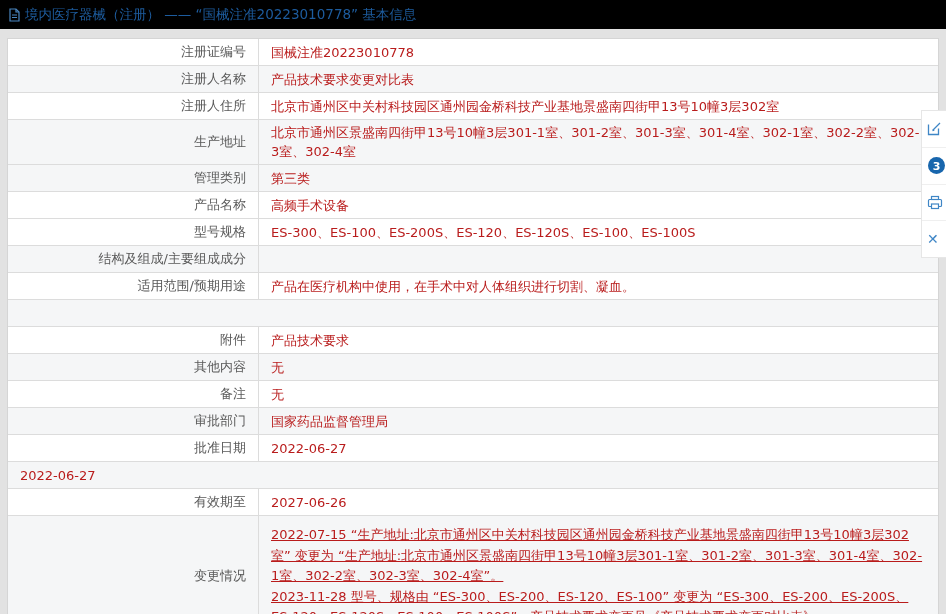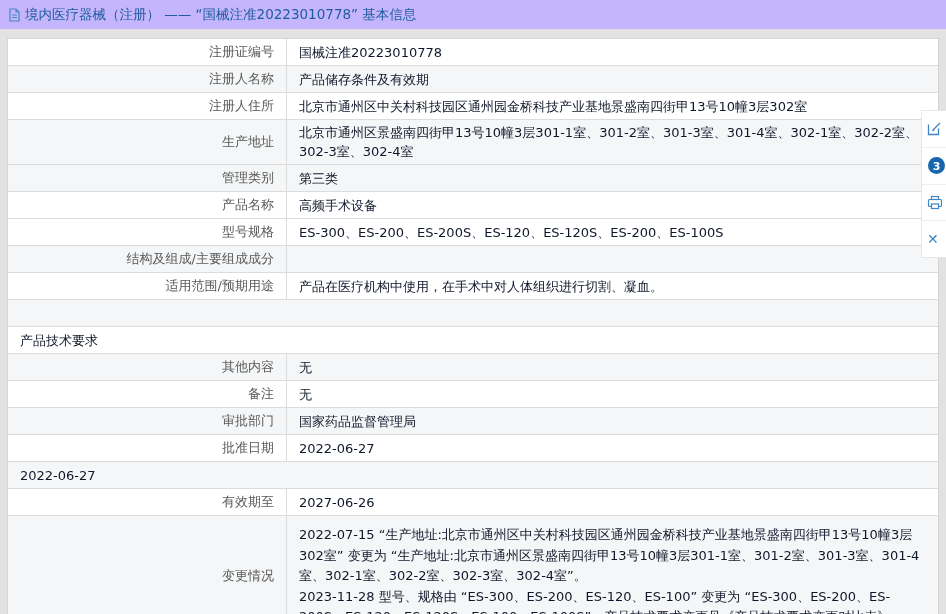--- a/index.html
+++ b/index.html
@@ -4,42 +4,42 @@
 <style>
   * { box-sizing: border-box; }
   html,body { margin:0; padding:0; }
   body {
     width:946px; height:614px; overflow:hidden; position:relative;
     background:#e2e2e2;
     font-family:"DejaVu Sans","Liberation Sans",sans-serif;
   }
   .titlebar {
     position:absolute; left:0; top:0; width:946px; height:29px;
-    background:#c4b5fd; display:flex; align-items:center;
+    background:#000000; display:flex; align-items:center;
     padding-left:8px; color:#1d5c9e; font-size:13.5px;
   }
   .titlebar .doc-icon { display:inline-flex; margin-right:4px; }
   .info-table {
     position:absolute; left:7px; top:38px; width:932px;
     background:#fff; border:1px solid #d5d5d5; border-bottom:1px solid #cfcfcf;
   }
   .row { display:flex; border-bottom:1px solid #dcdcdc; min-height:27px; background:#fff; }
   .row:last-child { border-bottom:none; }
   .row.alt { background:#f5f6f7; }
   .label {
-    width:279px; flex:none; display:flex; align-items:center; justify-content:flex-end;
+    width:251px; flex:none; display:flex; align-items:center; justify-content:flex-end;
     padding:3px 12px 3px 4px; color:#595959; font-size:13px;
     border-right:1px solid #dcdcdc; text-align:right; line-height:18px;
   }
   .value {
     flex:1; display:flex; align-items:center;
-    padding:3px 12px; color:#0f172a; font-size:13px; line-height:19px;
+    padding:3px 12px; color:#b91c1c; font-size:13px; line-height:19px;
   }
   .value.multi { display:block; padding:9px 12px 9px 12px; }
-  .value.multi p { margin:0; line-height:20.5px; }
+  .value.multi p { margin:0; line-height:20.5px;text-decoration:underline; }
   
   .tool-strip {
     position:absolute; right:0; top:110px; width:25px; height:148px;
     background:#fff; border:1px solid #e6e6e6; border-right:none; z-index:5;
     display:flex; flex-direction:column;
   }
   .tool-cell {
     flex:1; display:flex; align-items:center; padding-left:5px;
     border-bottom:1px solid #efefef; cursor:pointer; overflow:hidden;
   }
@@ -62,53 +62,54 @@
 </div>
 
 <div class="info-table">
 
   <div class="row">
       <div class="label">注册证编号</div>
       <div class="value">国械注准20223010778</div>
     </div>
     <div class="row alt">
       <div class="label">注册人名称</div>
-      <div class="value">产品储存条件及有效期</div>
+      <div class="value">产品技术要求变更对比表</div>
     </div>
     <div class="row">
       <div class="label">注册人住所</div>
       <div class="value">北京市通州区中关村科技园区通州园金桥科技产业基地景盛南四街甲13号10幢3层302室</div>
     </div>
     <div class="row alt">
       <div class="label">生产地址</div>
       <div class="value">北京市通州区景盛南四街甲13号10幢3层301-1室、301-2室、301-3室、301-4室、302-1室、302-2室、302-3室、302-4室</div>
     </div>
     <div class="row alt">
       <div class="label">管理类别</div>
       <div class="value">第三类</div>
     </div>
     <div class="row">
       <div class="label">产品名称</div>
       <div class="value">高频手术设备</div>
     </div>
     <div class="row">
       <div class="label">型号规格</div>
-      <div class="value">ES-300、ES-200、ES-200S、ES-120、ES-120S、ES-200、ES-100S</div>
+      <div class="value">ES-300、ES-100、ES-200S、ES-120、ES-120S、ES-100、ES-100S</div>
     </div>
     <div class="row alt">
       <div class="label">结构及组成/主要组成成分</div>
     </div>
     <div class="row">
       <div class="label">适用范围/预期用途</div>
       <div class="value">产品在医疗机构中使用，在手术中对人体组织进行切割、凝血。</div>
     </div>
     <div class="row alt">
       <div class="value"></div>
     </div>
     <div class="row">
+      <div class="label">附件</div>
       <div class="value">产品技术要求</div>
     </div>
     <div class="row alt">
       <div class="label">其他内容</div>
       <div class="value">无</div>
     </div>
     <div class="row">
       <div class="label">备注</div>
       <div class="value">无</div>
     </div>

